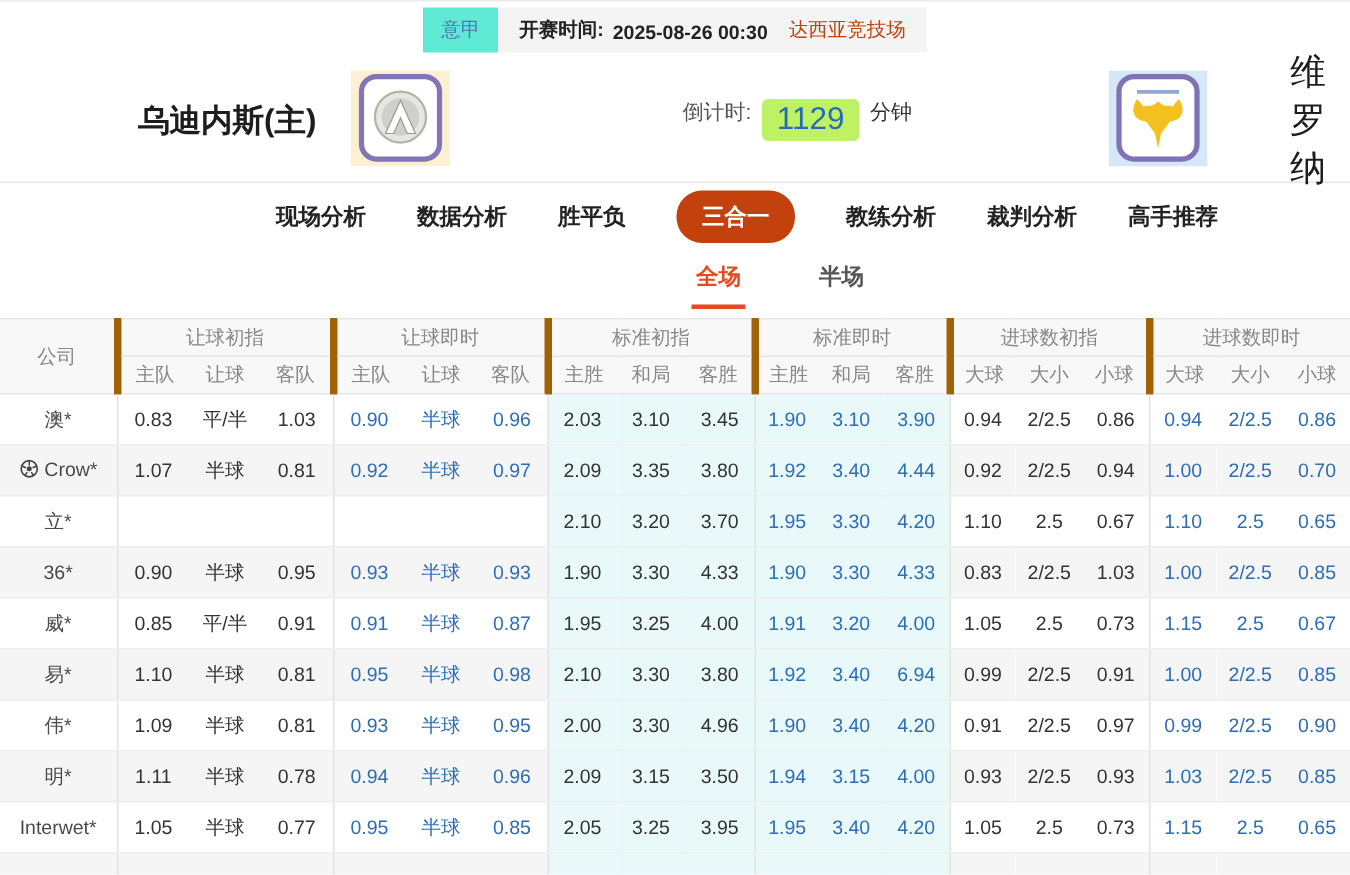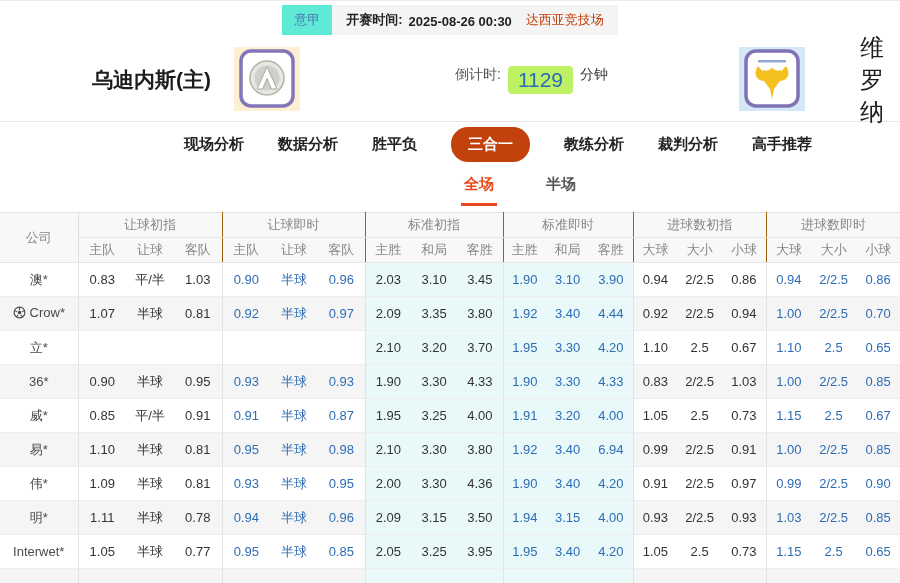--- a/index.html
+++ b/index.html
@@ -42,21 +42,21 @@
              gap:46px; padding-left:140px; }
   .subtab { font-size:15px; font-weight:bold; color:#555; padding:8px 3px 9px;
             border-bottom:3px solid transparent; cursor:pointer; }
   .subtab.active { color:#e8491d; border-bottom-color:#e8491d; }
 
   
   table { width:900px; border-collapse:collapse; table-layout:fixed; border-top:1px solid #e5e5e5; }
   thead th { background:#f8f8f8; color:#878787; font-weight:normal; font-size:13px;
              height:25px; border-bottom:1px solid #e5e5e5; }
   th.company { border-right:1px solid #dedede; }
-  th.group-start { border-left:1px solid #a16207; }
+  th.group-start { border-left:5px solid #a16207; }
   tbody td { font-size:13px; height:34px; text-align:center; color:#333;
              border-bottom:1px solid #ededed; }
   td.company { color:#4a4a4a; border-right:1px solid #e2e2e2; }
   td.group-start { border-left:1px solid #e2e2e2; }
   tr.even td { background:#f5f5f5; }
   td.cyan { background:#e9f8f9 !important; }
   td.live { color:#2e6db5; }
   .ball { display:inline-block; vertical-align:-2px; margin-right:4px; }
 </style>
 </head>
@@ -301,21 +301,21 @@
       <tr class="odd">
         <td class="company"><span>伟*</span></td>
         <td class="cell group-start">1.09</td>
         <td class="cell">半球</td>
         <td class="cell">0.81</td>
         <td class="cell group-start live">0.93</td>
         <td class="cell live">半球</td>
         <td class="cell live">0.95</td>
         <td class="cell group-start cyan">2.00</td>
         <td class="cell cyan">3.30</td>
-        <td class="cell cyan">4.36</td>
+        <td class="cell cyan">4.96</td>
         <td class="cell group-start cyan live">1.90</td>
         <td class="cell cyan live">3.40</td>
         <td class="cell cyan live">4.20</td>
         <td class="cell group-start">0.91</td>
         <td class="cell">2/2.5</td>
         <td class="cell">0.97</td>
         <td class="cell group-start live">0.99</td>
         <td class="cell live">2/2.5</td>
         <td class="cell live">0.90</td>
       </tr>

